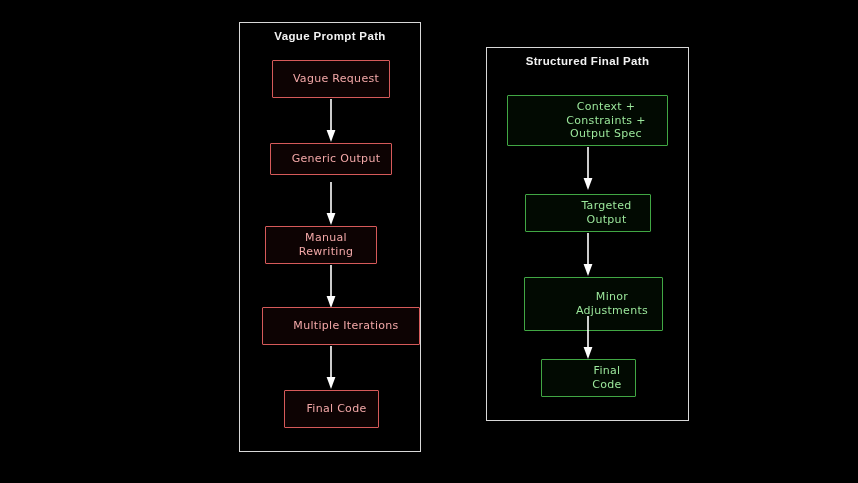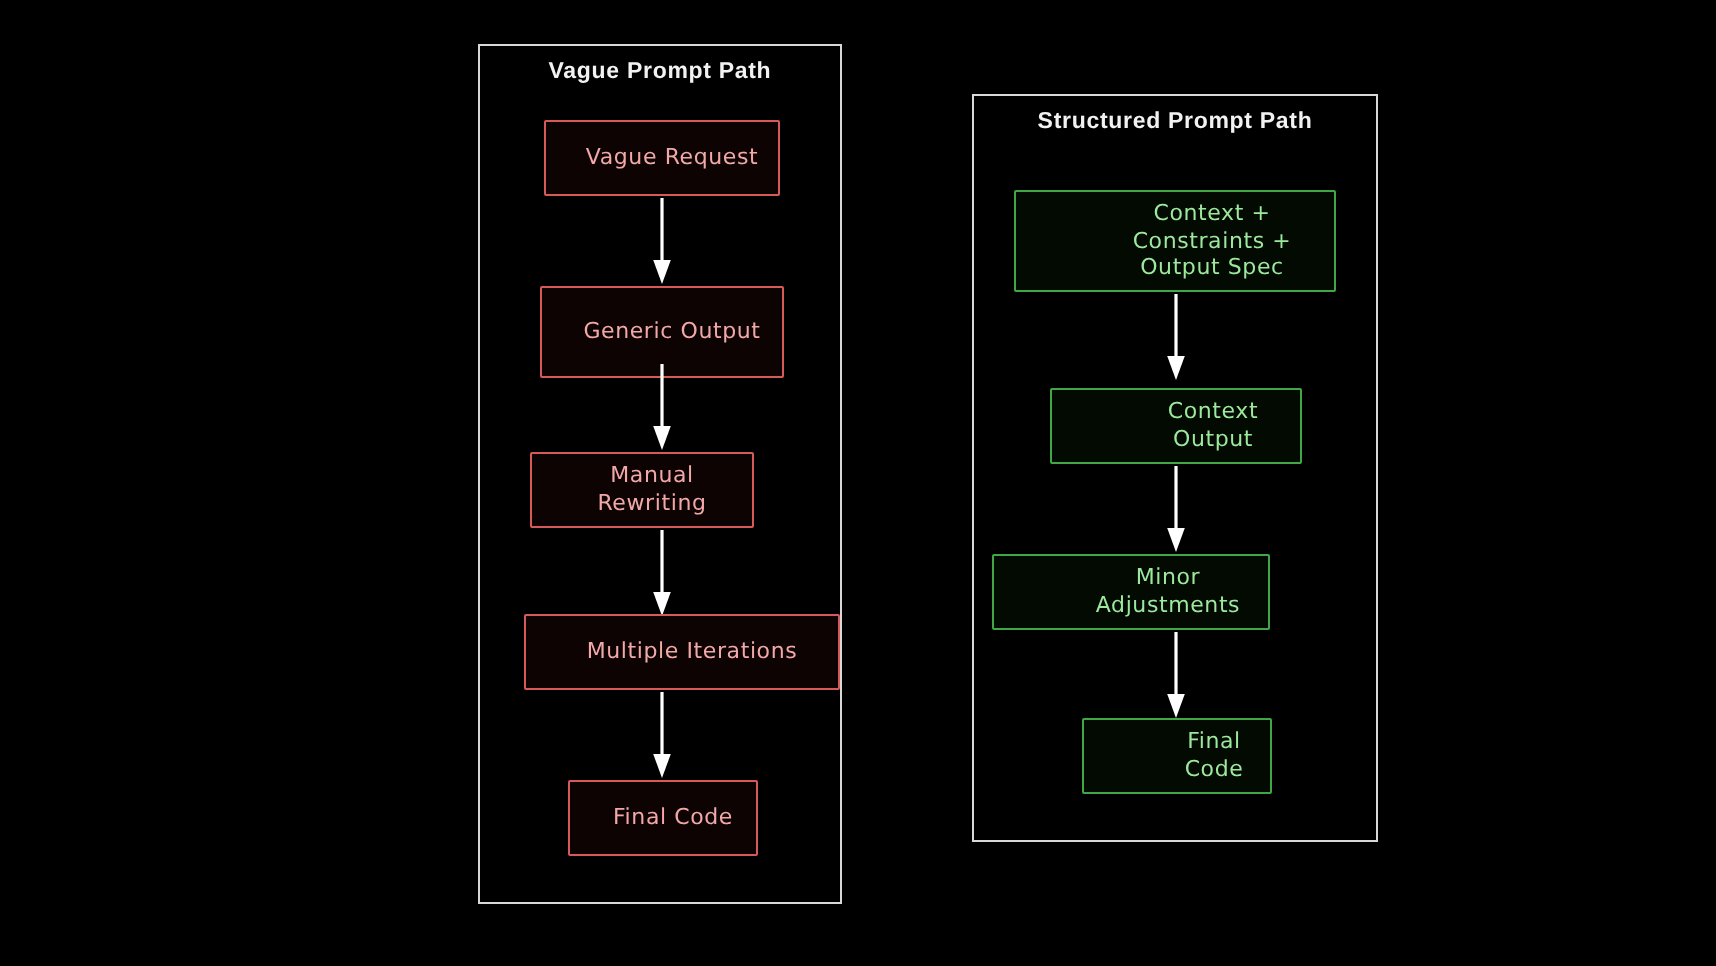--- a/index.html
+++ b/index.html
@@ -104,21 +104,21 @@
 
   <div class="node red" style="left:272px; top:60px; width:118px; height:38px;">Vague Request</div>
 
   <div class="arrow" style="left:324px; top:99px; height:44px;">
     <svg width="14" height="44" viewBox="0 0 14 44">
       <line x1="7" y1="0" x2="7" y2="33" stroke="#ffffff" stroke-width="1.6"></line>
       <polygon points="7,43 2.6,31 11.4,31" fill="#ffffff"></polygon>
     </svg>
   </div>
 
-  <div class="node red" style="left:270px; top:143px; width:122px; height:46px;">Generic Output</div>
+  <div class="node red" style="left:270px; top:143px; width:122px; height:32px;">Generic Output</div>
 
   <div class="arrow" style="left:324px; top:182px; height:44px;">
     <svg width="14" height="44" viewBox="0 0 14 44">
       <line x1="7" y1="0" x2="7" y2="33" stroke="#ffffff" stroke-width="1.6"></line>
       <polygon points="7,43 2.6,31 11.4,31" fill="#ffffff"></polygon>
     </svg>
   </div>
 
   <div class="node red" style="left:265px; top:226px; width:112px; height:38px;">Manual Rewriting</div>
 
@@ -134,42 +134,42 @@
   <div class="arrow" style="left:324px; top:346px; height:44px;">
     <svg width="14" height="44" viewBox="0 0 14 44">
       <line x1="7" y1="0" x2="7" y2="33" stroke="#ffffff" stroke-width="1.6"></line>
       <polygon points="7,43 2.6,31 11.4,31" fill="#ffffff"></polygon>
     </svg>
   </div>
 
   <div class="node red" style="left:284px; top:390px; width:95px; height:38px;">Final Code</div>
 
   <div class="subgraph" id="subgraph-structured">
-    <div class="subgraph-title">Structured Prompt Path</div>
+    <div class="subgraph-title">Structured Final Path</div>
   </div>
 
   <div class="node green" style="left:507px; top:95px; width:161px; height:51px;">Context + Constraints + Output Spec</div>
 
   <div class="arrow" style="left:581px; top:147px; height:44px;">
     <svg width="14" height="44" viewBox="0 0 14 44">
       <line x1="7" y1="0" x2="7" y2="33" stroke="#ffffff" stroke-width="1.6"></line>
       <polygon points="7,43 2.6,31 11.4,31" fill="#ffffff"></polygon>
     </svg>
   </div>
 
-  <div class="node green" style="left:525px; top:194px; width:126px; height:38px;">Context Output</div>
+  <div class="node green" style="left:525px; top:194px; width:126px; height:38px;">Targeted Output</div>
 
   <div class="arrow" style="left:581px; top:233px; height:44px;">
     <svg width="14" height="44" viewBox="0 0 14 44">
       <line x1="7" y1="0" x2="7" y2="33" stroke="#ffffff" stroke-width="1.6"></line>
       <polygon points="7,43 2.6,31 11.4,31" fill="#ffffff"></polygon>
     </svg>
   </div>
 
-  <div class="node green" style="left:496px; top:277px; width:139px; height:38px;">Minor Adjustments</div>
+  <div class="node green" style="left:524px; top:277px; width:139px; height:54px;">Minor Adjustments</div>
 
   <div class="arrow" style="left:581px; top:316px; height:44px;">
     <svg width="14" height="44" viewBox="0 0 14 44">
       <line x1="7" y1="0" x2="7" y2="33" stroke="#ffffff" stroke-width="1.6"></line>
       <polygon points="7,43 2.6,31 11.4,31" fill="#ffffff"></polygon>
     </svg>
   </div>
 
   <div class="node green" style="left:541px; top:359px; width:95px; height:38px;">Final Code</div>
 

